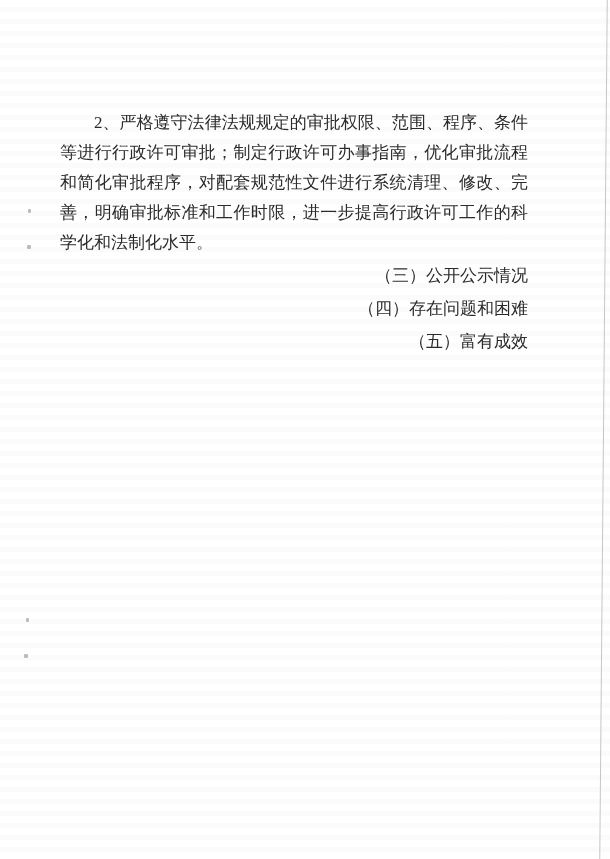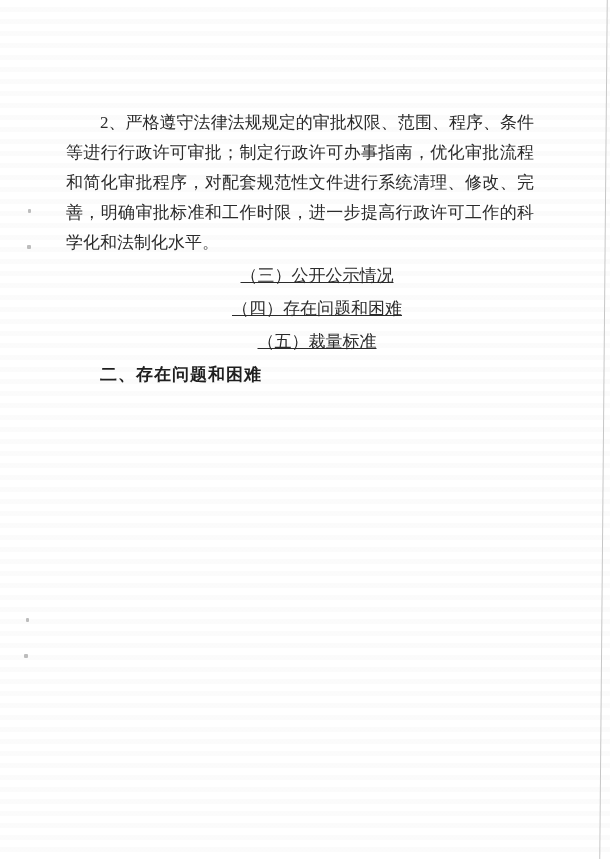--- a/index.html
+++ b/index.html
@@ -47,37 +47,36 @@
     opacity: 0.65;
     border-radius: 1px;
   }
   .speck.s1 { left: 28px; top: 209px; }
   .speck.s2 { left: 27px; top: 245px; width: 4px; }
   .speck.s3 { left: 26px; top: 618px; }
   .speck.s4 { left: 24px; top: 654px; width: 4px; }
 
   .content {
     position: absolute;
-    left: 66px;
+    left: 60px;
     top: 108px;
     width: 468px;
   }
   .blk {
     margin: 0 0 3px 0;
     font-size: 17px;
     line-height: 30px;
     color: #2b2b2b;
     text-indent: 2em;
   }
   .body-para {
     text-align: justify;
   }
   .subheading {
-    text-align: center;
-    text-decoration: underline;
+    text-align: right;
   }
   .heading {
     font-family: "Liberation Sans", "DejaVu Sans", sans-serif;
     font-weight: 700;
     color: #1f1f1f;
     text-align: left;
     letter-spacing: 1px;
   }
 </style>
 </head>
@@ -93,18 +92,17 @@
 
   <div class="content">
     <p class="blk body-para">2、严格遵守法律法规规定的审批权限、范围、程序、条件等进行行政许可审批；制定行政许可办事指南，优化审批流程和简化审批程序，对配套规范性文件进行系统清理、修改、完善，明确审批标准和工作时限，进一步提高行政许可工作的科学化和法制化水平。</p>
 
     <p class="blk subheading">（三）公开公示情况</p>
 
 
     <p class="blk subheading">（四）存在问题和困难</p>
 
 
-    <p class="blk subheading">（五）裁量标准</p>
+    <p class="blk subheading">（五）富有成效</p>
 
 
-    <p class="blk heading">二、存在问题和困难</p>
   </div>
 </div>
 
 </body></html>

